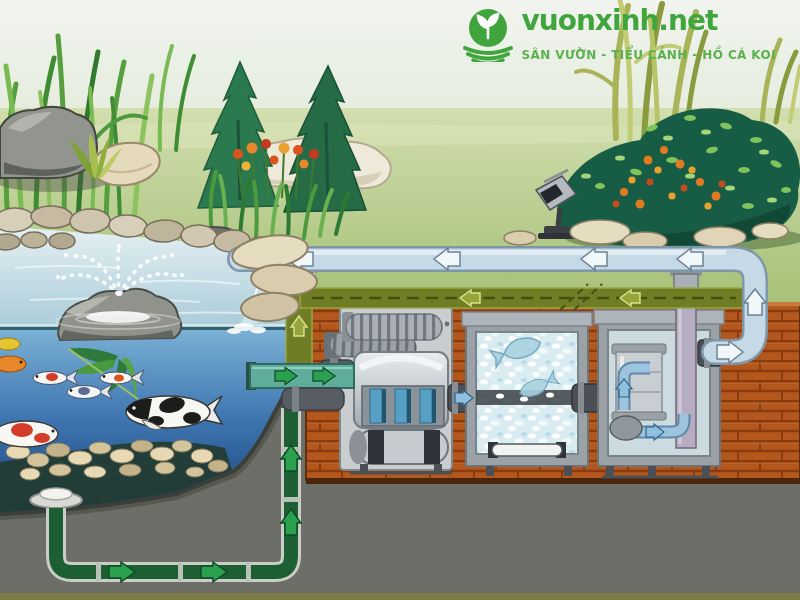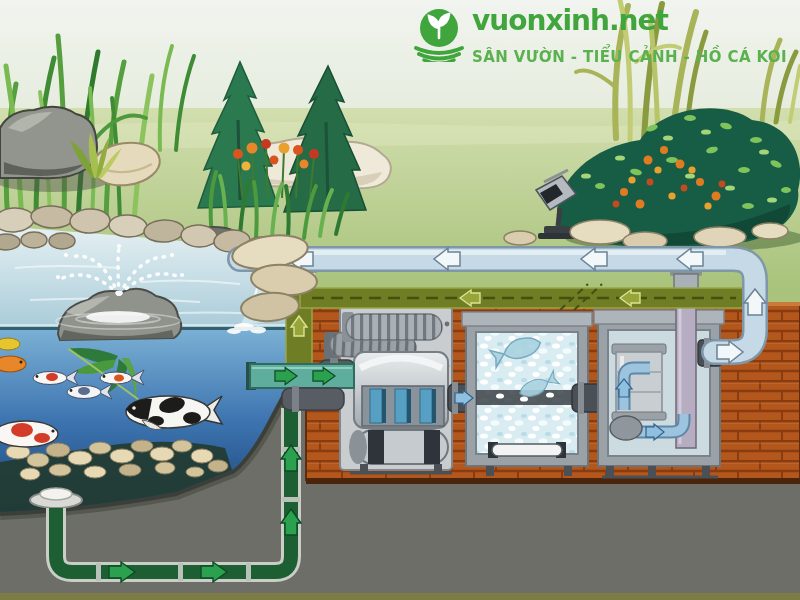--- a/index.html
+++ b/index.html
@@ -1,22 +1,22 @@
 <!DOCTYPE html>
 <html style="--brand-green: #3fa53c; --brand-green-light: #5bb14e; --pipe-blue: #c6d9e6; --pipe-blue-outline: #7f97a9; --arrow-white: #f2f7fa; --drain-green: #1d5f33; --arrow-green: #2ba14f; --teal-channel: #5fae9d; --olive-channel: #6f7e24; --brick: #b3571d; --brick-mortar: #8a3c11; --water-surface: #cfe3e9; --water-deep: #1e4e8c; --grass: #aac47e; --underground: #6c6e67;"><head>
 <meta charset="utf-8">
 <style>
   html,body{margin:0;padding:0;background:#fff;}
   #stage{position:relative;width:800px;height:600px;overflow:hidden;font-family:"DejaVu Sans","Liberation Sans",sans-serif;}
   #scene{position:absolute;left:0;top:0;}
-  #logo{position:absolute;top:6px;right:13px;display:flex;align-items:flex-start;z-index:5;}
+  #logo{position:absolute;top:6px;right:24px;display:flex;align-items:center;z-index:5;}
   #logo .icon{width:52px;height:54px;flex:0 0 auto;margin-top:2px;}
   #logo .txt{margin-left:7px;}
   #logo .brand{font-size:28px;font-weight:800;letter-spacing:-1px;line-height:30px;color:var(--brand-green,#3fa53c);}
-  #logo .tagline{font-size:15px;font-weight:bold;letter-spacing:.4px;color:var(--brand-green-light,#5bb14e);margin-top:12px;white-space:nowrap;}
+  #logo .tagline{font-size:12px;font-weight:bold;letter-spacing:.4px;color:var(--brand-green-light,#5bb14e);margin-top:12px;white-space:nowrap;}
 </style>
 </head>
 <body>
 
 <div id="stage">
 <svg id="scene" width="800" height="600" viewBox="0 0 800 600">
 <defs>
   <linearGradient id="skyG" x1="0" y1="0" x2="0" y2="1">
     <stop offset="0" stop-color="#f1f4ef"></stop>
           <stop offset="1" stop-color="#e2ead8"></stop>

